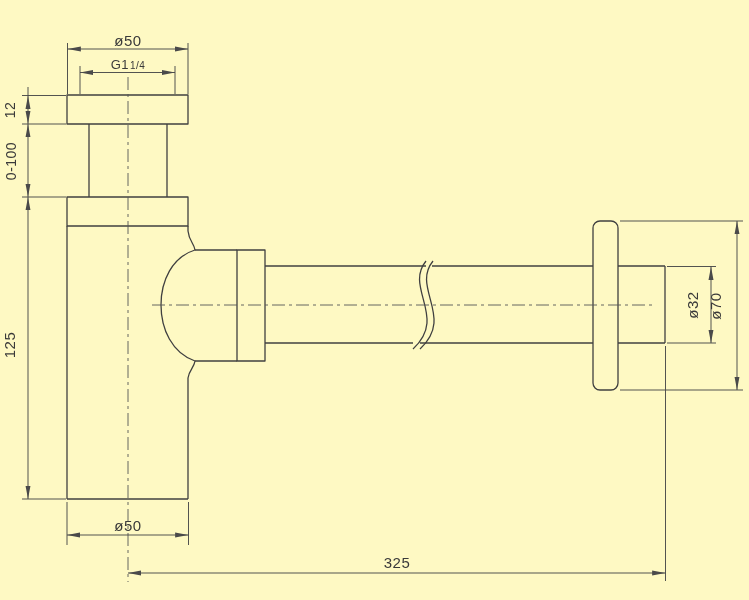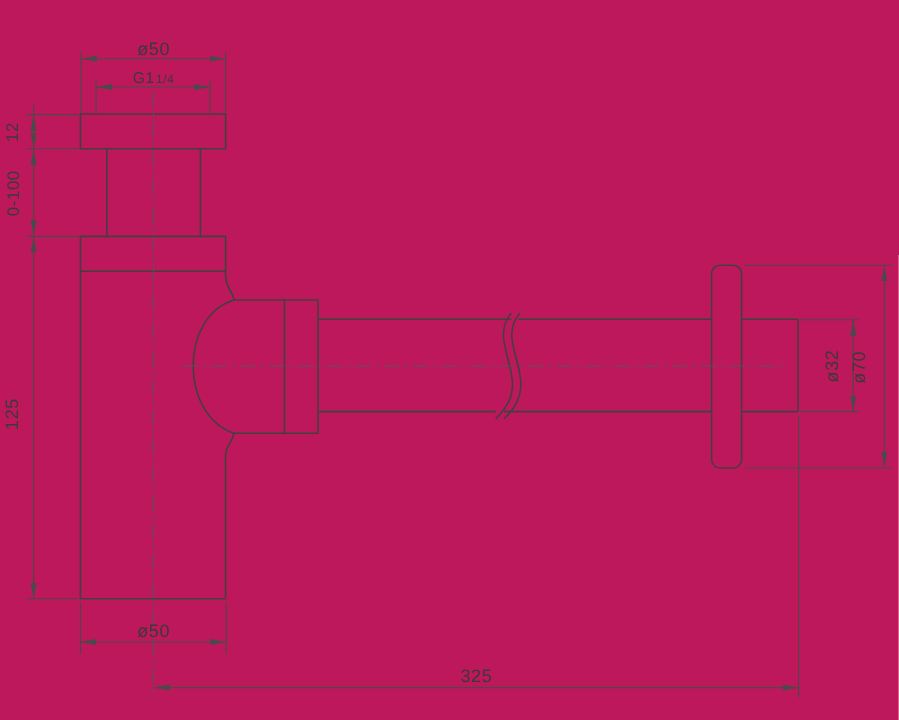--- a/index.html
+++ b/index.html
@@ -4,21 +4,21 @@
 <style>
   html, body {
     margin: 0;
     padding: 0;
     background: #ffffff;
   }
   .canvas {
     position: relative;
     width: 749px;
     height: 600px;
-    background: #be185d;
+    background: #fef9c3;
     overflow: hidden;
     font-family: "Liberation Sans", sans-serif;
   }
   svg { display: block; }
   .outline {
     fill: none;
     stroke: #404040;
     stroke-width: 1.3;
     stroke-linejoin: round;
   }

